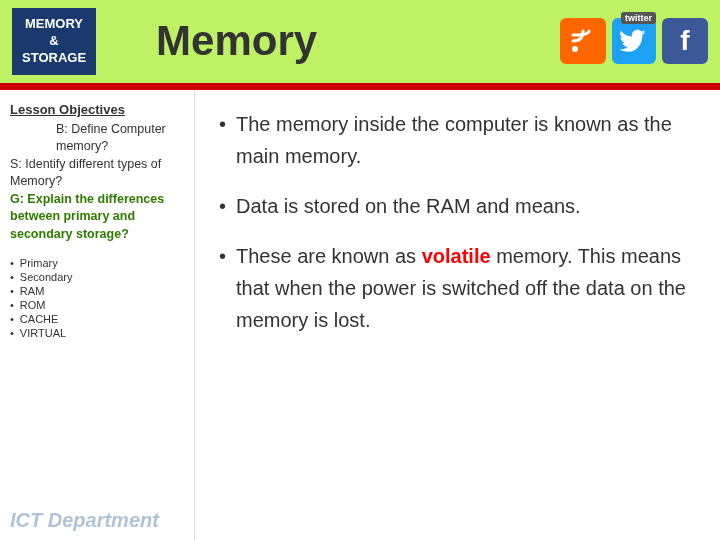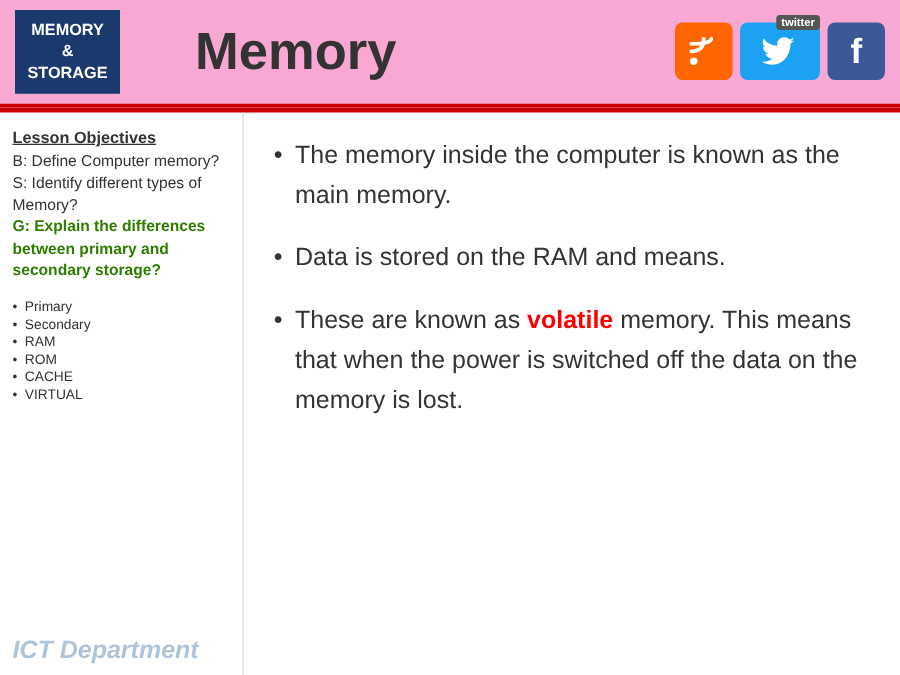--- a/index.html
+++ b/index.html
@@ -10,21 +10,21 @@
       background: #fff;
       overflow: hidden;
       position: relative;
     }
 
     
     .header {
       display: flex;
       align-items: center;
       padding: 8px 12px;
-      background: #f9a8d4;
+      background: #bef264;
       border-bottom: 3px solid #cc0000;
       position: relative;
     }
 
     .header-logo {
       background: #1a3a6e;
       color: #fff;
       font-weight: bold;
       font-size: 13px;
       text-align: center;
@@ -54,21 +54,21 @@
       border-radius: 6px;
       display: flex;
       align-items: center;
       justify-content: center;
       color: white;
       font-size: 22px;
       font-weight: bold;
     }
 
     .twitter-icon-wrap {
-      width: 64px;
+      width: 44px;
       height: 46px;
       background: #1da1f2;
       border-radius: 6px;
       display: flex;
       align-items: center;
       justify-content: center;
       color: white;
       font-size: 20px;
       position: relative;
     }
@@ -116,20 +116,21 @@
       font-weight: bold;
       text-decoration: underline;
       font-size: 13px;
       margin-bottom: 4px;
     }
 
     .lesson-objectives .bronze {
       color: #333;
       font-size: 12.5px;
       line-height: 1.4;
+      margin-left: 46px;
     }
 
     .lesson-objectives .silver {
       color: #333;
       font-size: 12.5px;
       line-height: 1.4;
     }
 
     .lesson-objectives .gold {
       color: #2e7d00;

